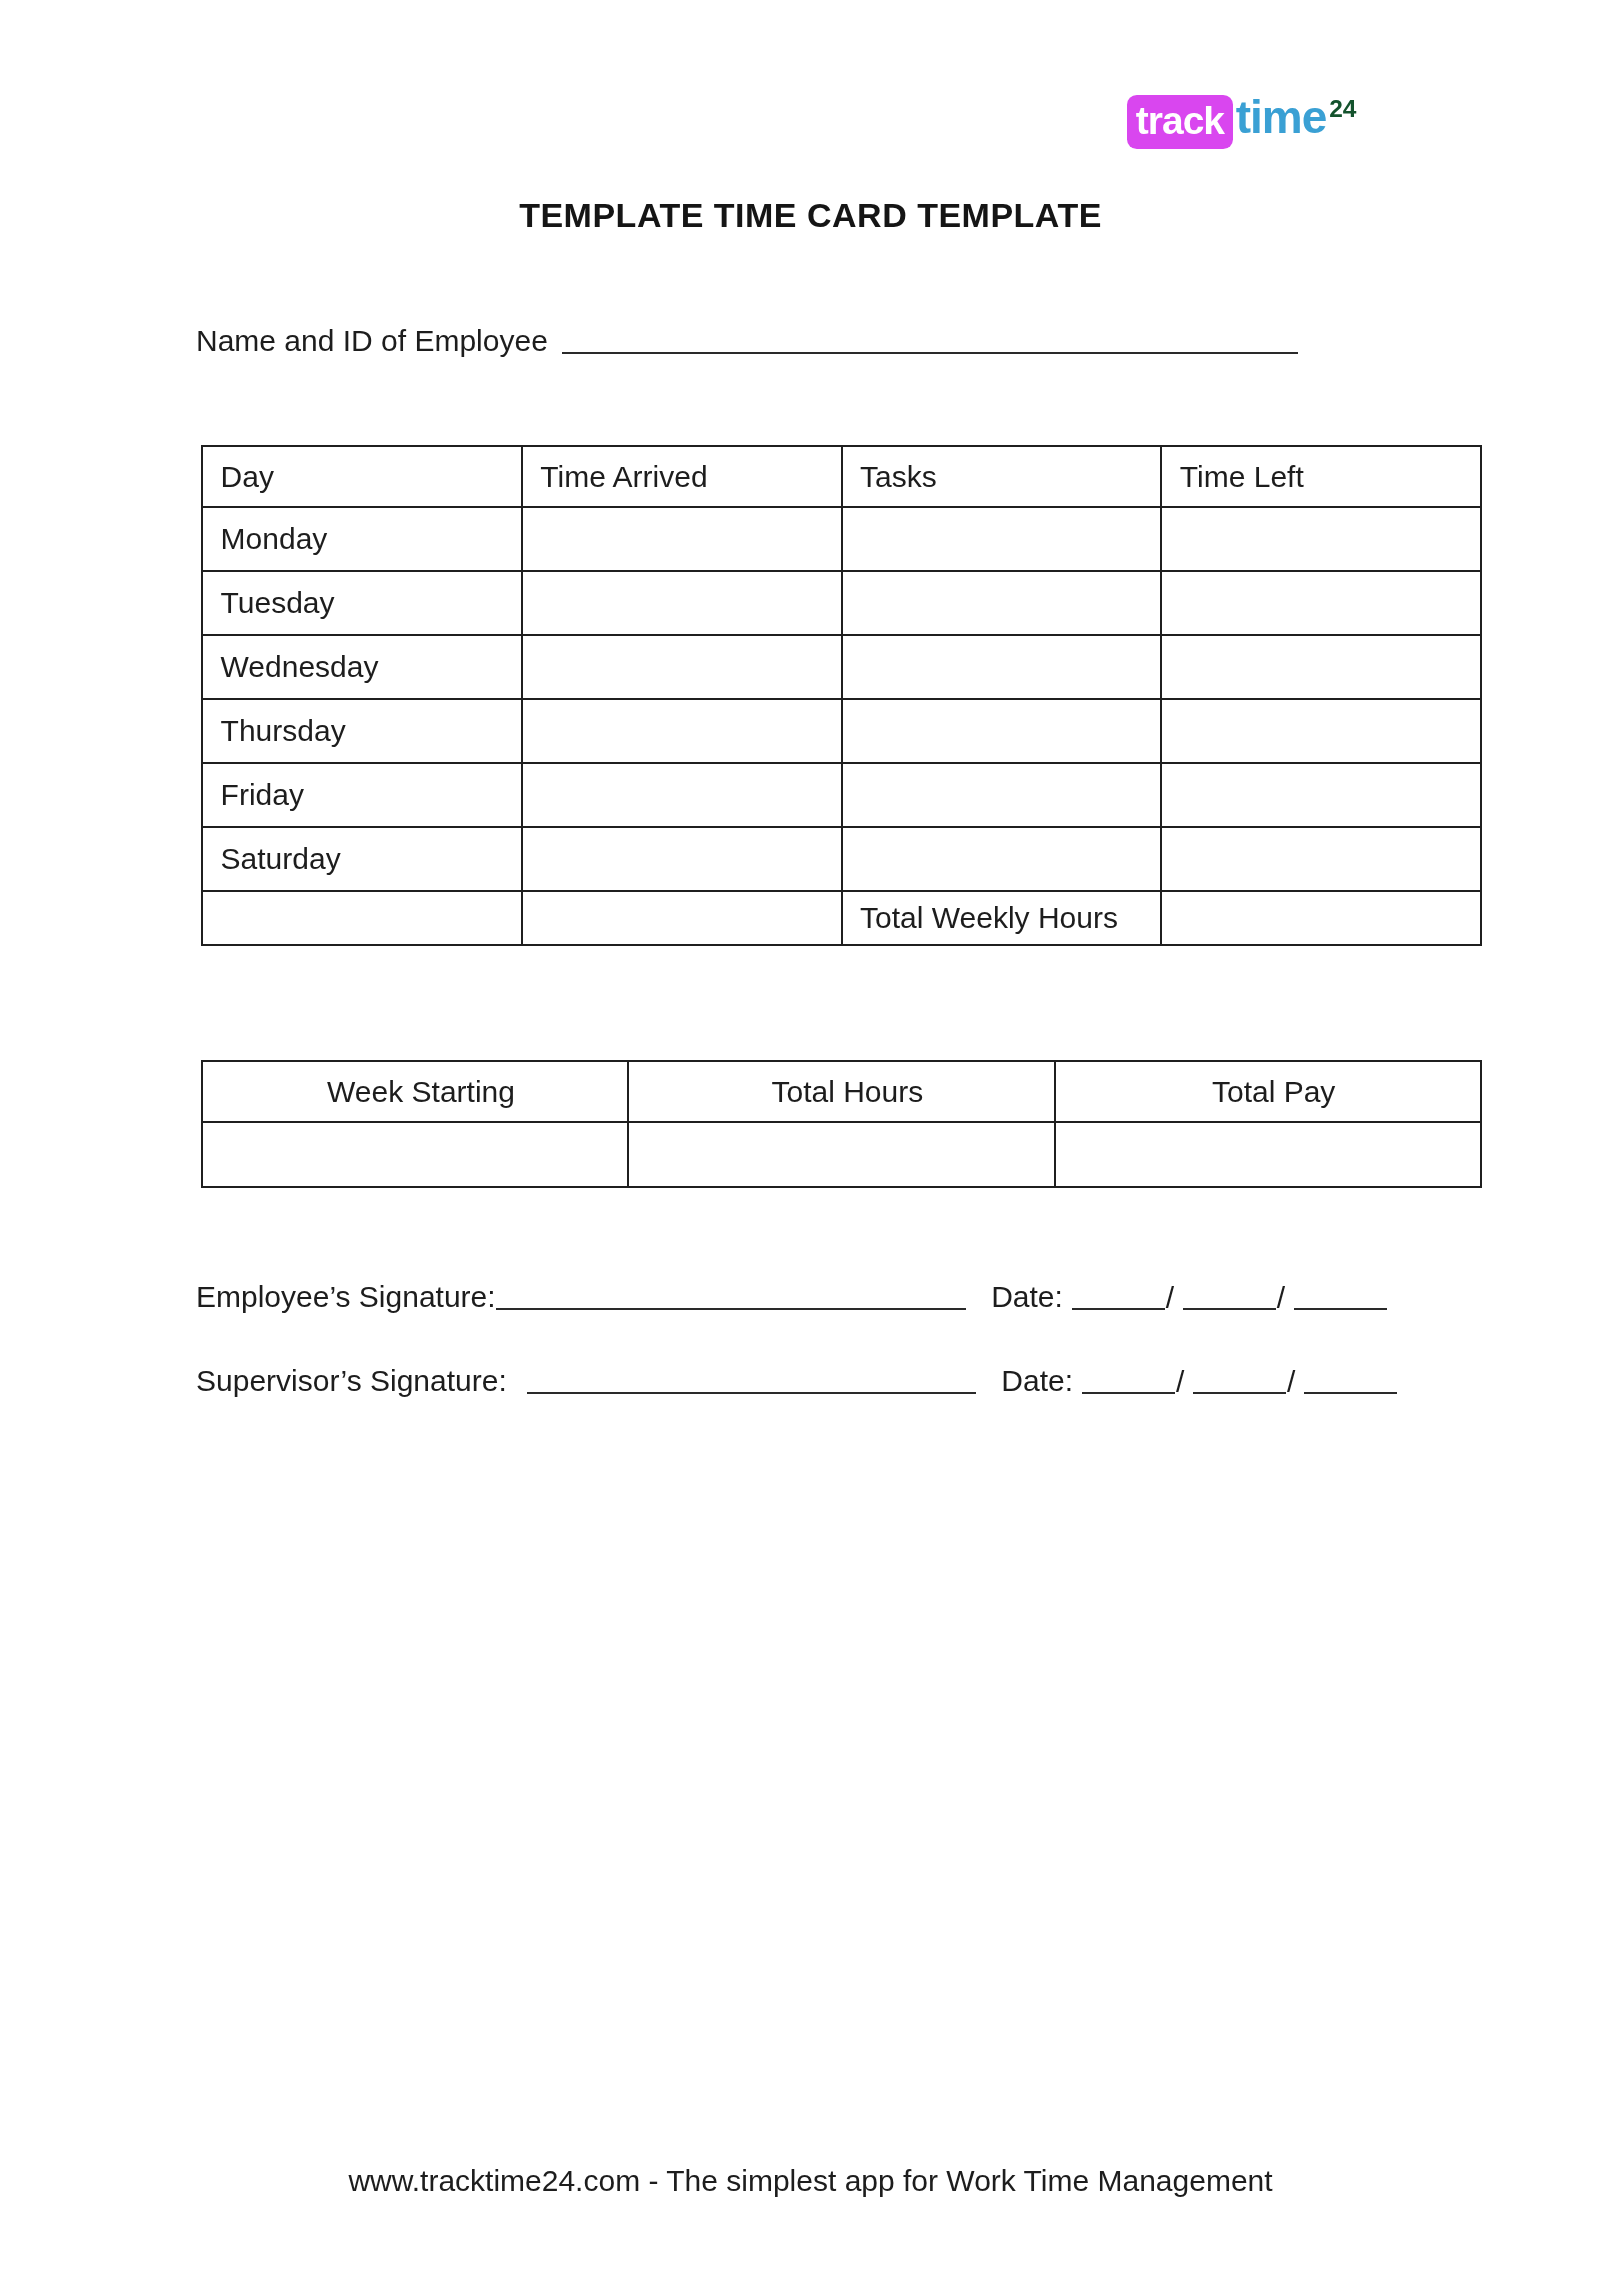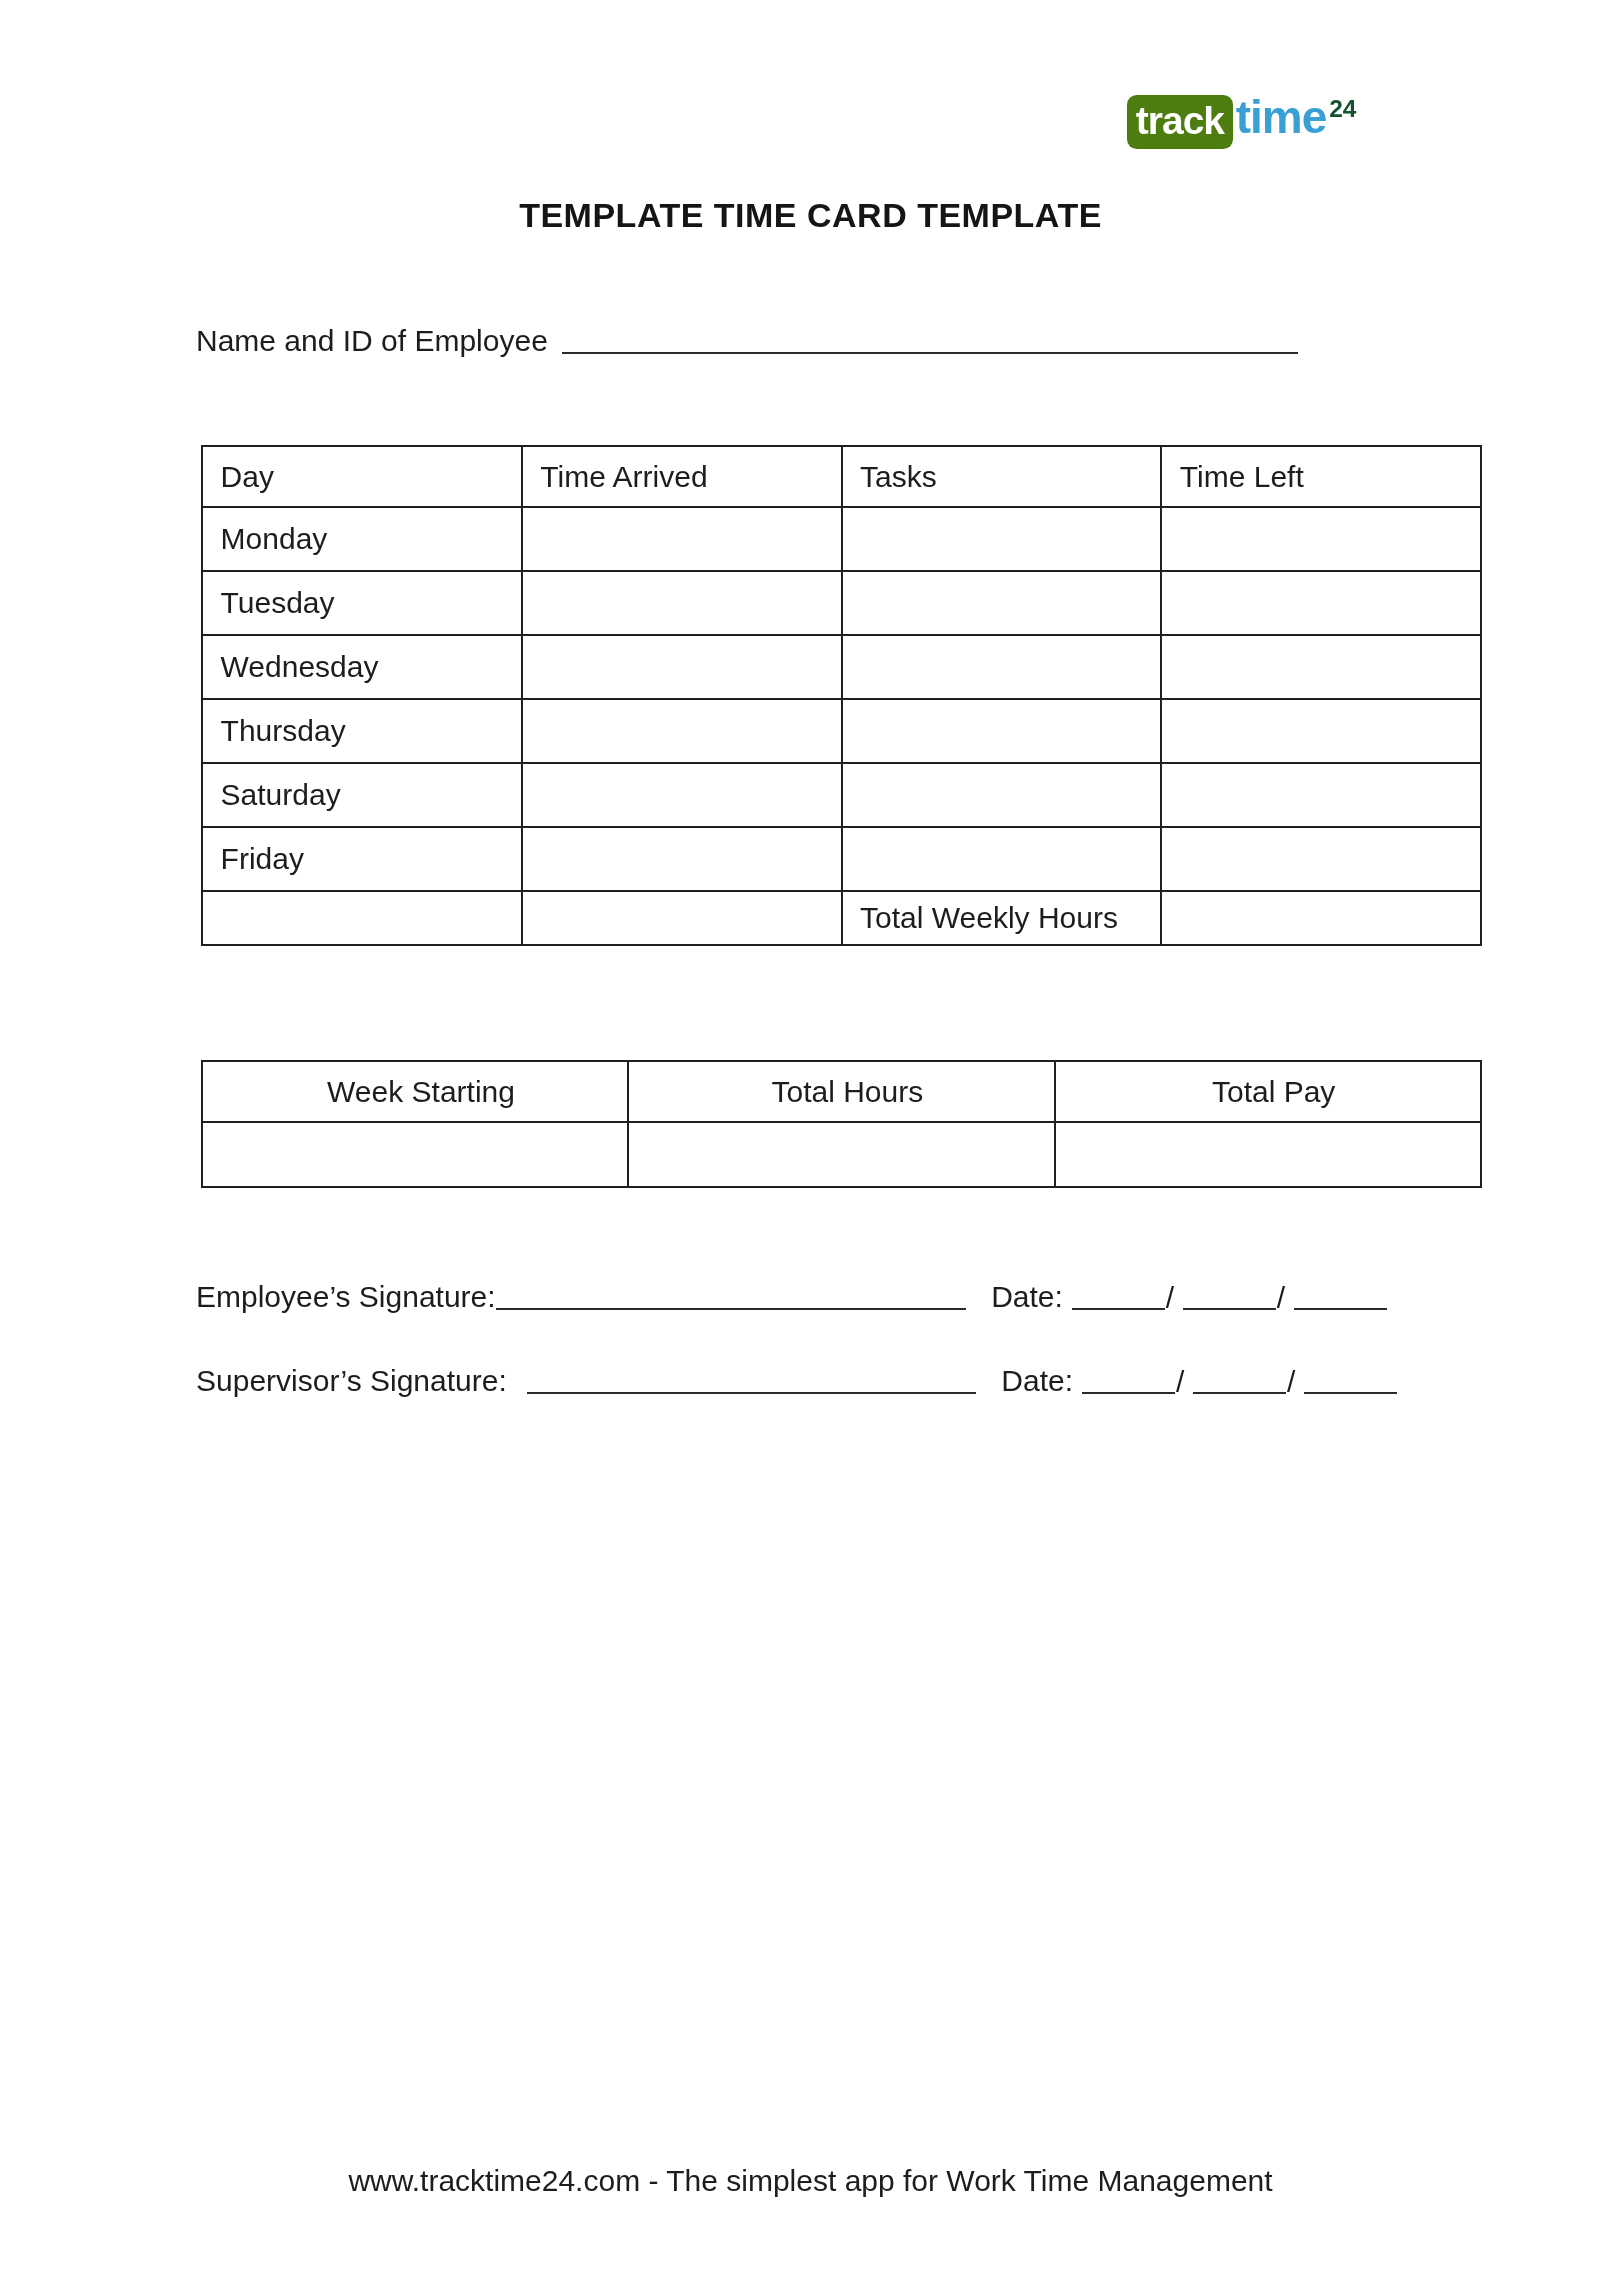--- a/index.html
+++ b/index.html
@@ -143,21 +143,21 @@
     font-size:30px;
     color:#1d1d1d;
   }
 </style>
 </head>
 <body>
 
 <div class="page">
 
   <div class="logo">
-    <span class="logo-track" style="background: #4d7c0f;">track</span>
+    <span class="logo-track" style="background: #d946ef;">track</span>
     <span class="logo-time" style="color: rgb(58, 160, 212);">time</span>
     <span class="logo-sup" style="color: #14532d;">24</span>
   </div>
 
   <div class="title">TEMPLATE TIME CARD TEMPLATE</div>
 
   <div class="name-row">
     <span class="label">Name and ID of Employee</span>
     <span class="rule name-line"></span>
   </div>
@@ -188,27 +188,27 @@
       <td></td>
       <td></td>
     </tr>
     <tr>
       <td>Thursday</td>
       <td></td>
       <td></td>
       <td></td>
     </tr>
     <tr>
+      <td>Friday</td>
+      <td></td>
+      <td></td>
+      <td></td>
+    </tr>
+    <tr>
       <td>Saturday</td>
-      <td></td>
-      <td></td>
-      <td></td>
-    </tr>
-    <tr>
-      <td>Friday</td>
       <td></td>
       <td></td>
       <td></td>
     </tr>
     <tr class="total-row">
       <td></td>
       <td></td>
       <td>Total Weekly Hours</td>
       <td></td>
     </tr>

